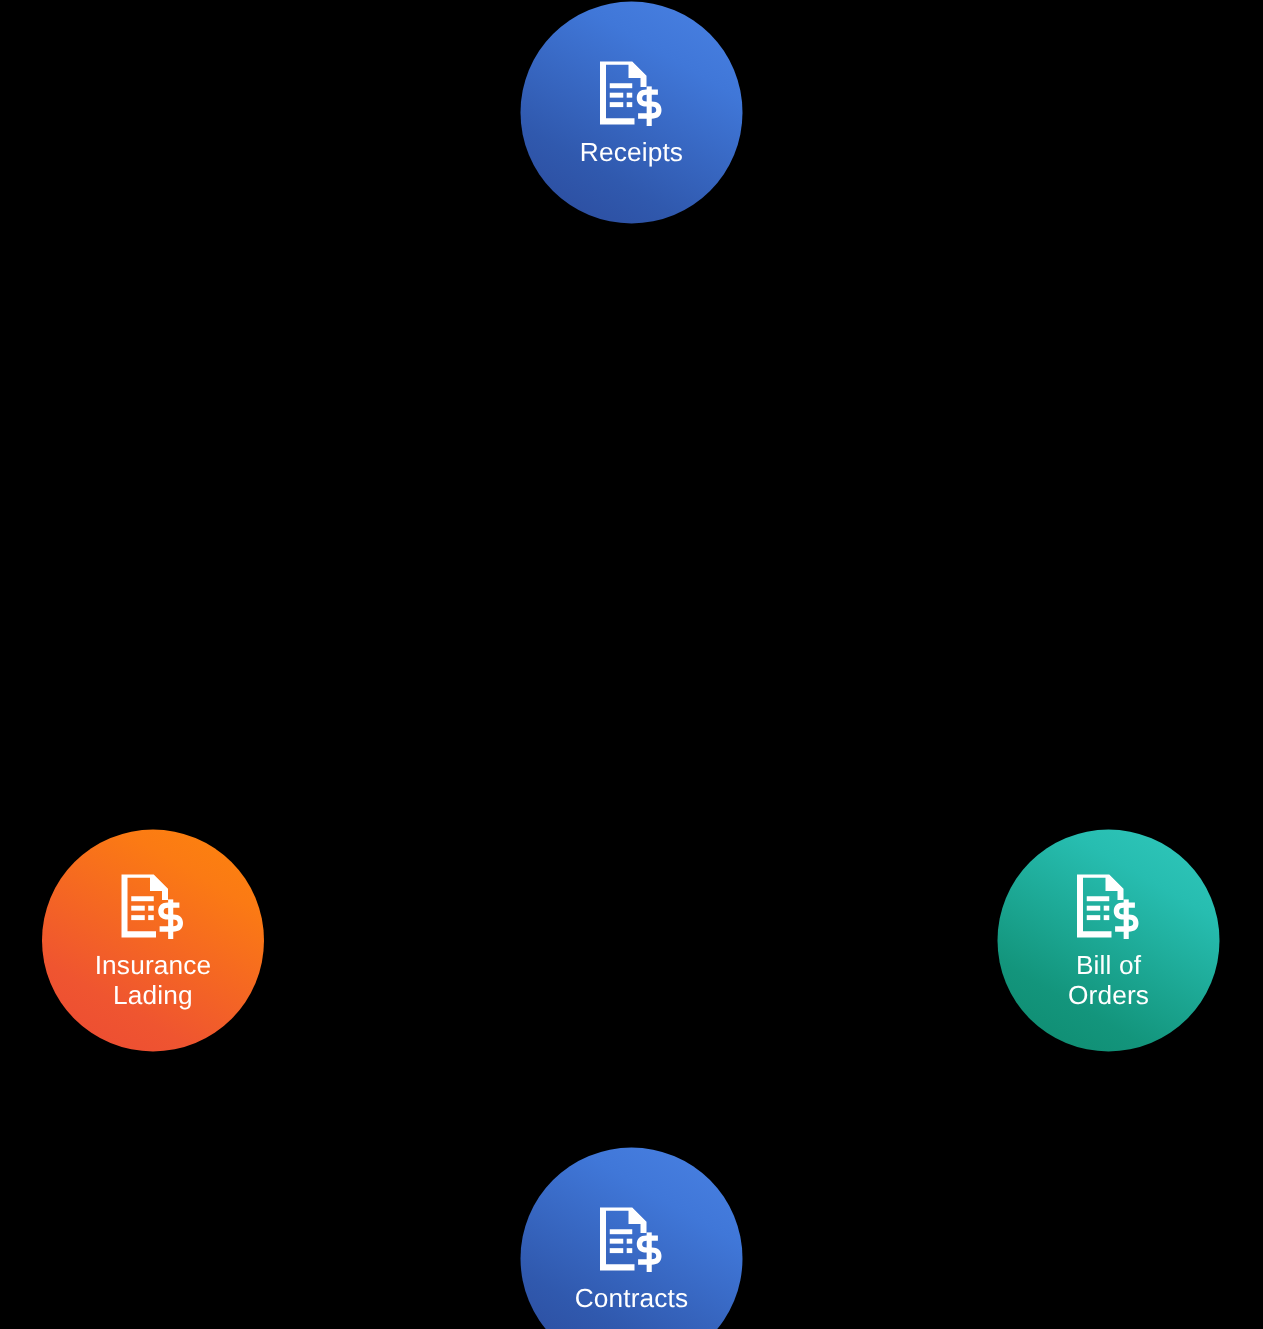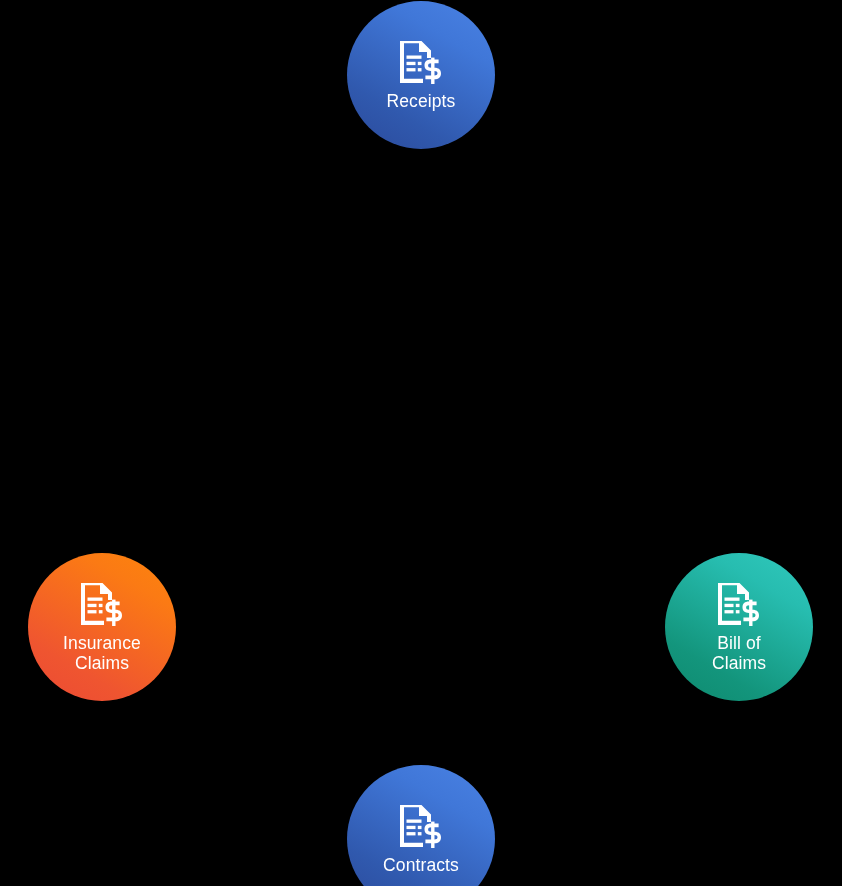--- a/index.html
+++ b/index.html
@@ -113,41 +113,41 @@
         <rect fill="#ffffff" x="10.5" y="22.8" width="9" height="3.3"></rect>
         <rect fill="#ffffff" x="21.8" y="22.8" width="3.7" height="3.3"></rect>
         <rect fill="#ffffff" x="10.5" y="29.1" width="9" height="3.3"></rect>
         <rect fill="#ffffff" x="21.8" y="29.1" width="3.7" height="3.3"></rect>
         <g fill="#ffffff">
           <rect x="35.1" y="18.6" width="3.4" height="26.4"></rect>
           <path d="M42.6 24.2 h-7.3 c-2.1 0 -3.2 0.7 -3.2 2.3 0 1.5 1 2.2 3.2 2.2 h3.3 c4.1 0 6.4 2.1 6.4 5.7 0 3.7 -2.4 5.8 -6.6 5.8 h-9 v-3.7 h8.8 c2.2 0 3.3 -0.7 3.3 -2.2 0 -1.6 -1.1 -2.3 -3.3 -2.3 h-3.3 c-4.1 0 -6.4 -2.1 -6.4 -5.7 0 -3.6 2.3 -5.7 6.4 -5.7 h7.7 Z"></path>
         </g>
       </svg>
       <div class="node-label">Insurance
-Claims</div>
+Lading</div>
     </div>
   </div>
 
   <div class="node theme-teal pos-right-lower">
     <div class="node-inner">
       <svg class="node-icon" viewBox="0 0 50 48">
         <path fill="#ffffff" d="M4 2 h21.5 l9.5 9.5 V19 h-4 V13 h-8 V4.2 H8 v35.6 h19 V44 H4 Z"></path>
         <path fill="#ffffff" d="M27 4.8 l6.6 6.6 H27 Z"></path>
         <rect fill="#ffffff" x="10.5" y="16.5" width="15" height="3.3"></rect>
         <rect fill="#ffffff" x="10.5" y="22.8" width="9" height="3.3"></rect>
         <rect fill="#ffffff" x="21.8" y="22.8" width="3.7" height="3.3"></rect>
         <rect fill="#ffffff" x="10.5" y="29.1" width="9" height="3.3"></rect>
         <rect fill="#ffffff" x="21.8" y="29.1" width="3.7" height="3.3"></rect>
         <g fill="#ffffff">
           <rect x="35.1" y="18.6" width="3.4" height="26.4"></rect>
           <path d="M42.6 24.2 h-7.3 c-2.1 0 -3.2 0.7 -3.2 2.3 0 1.5 1 2.2 3.2 2.2 h3.3 c4.1 0 6.4 2.1 6.4 5.7 0 3.7 -2.4 5.8 -6.6 5.8 h-9 v-3.7 h8.8 c2.2 0 3.3 -0.7 3.3 -2.2 0 -1.6 -1.1 -2.3 -3.3 -2.3 h-3.3 c-4.1 0 -6.4 -2.1 -6.4 -5.7 0 -3.6 2.3 -5.7 6.4 -5.7 h7.7 Z"></path>
         </g>
       </svg>
       <div class="node-label">Bill of
-Claims</div>
+Orders</div>
     </div>
   </div>
 
   <div class="node theme-blue pos-bottom">
     <div class="node-inner">
       <svg class="node-icon" viewBox="0 0 50 48">
         <path fill="#ffffff" d="M4 2 h21.5 l9.5 9.5 V19 h-4 V13 h-8 V4.2 H8 v35.6 h19 V44 H4 Z"></path>
         <path fill="#ffffff" d="M27 4.8 l6.6 6.6 H27 Z"></path>
         <rect fill="#ffffff" x="10.5" y="16.5" width="15" height="3.3"></rect>
         <rect fill="#ffffff" x="10.5" y="22.8" width="9" height="3.3"></rect>

